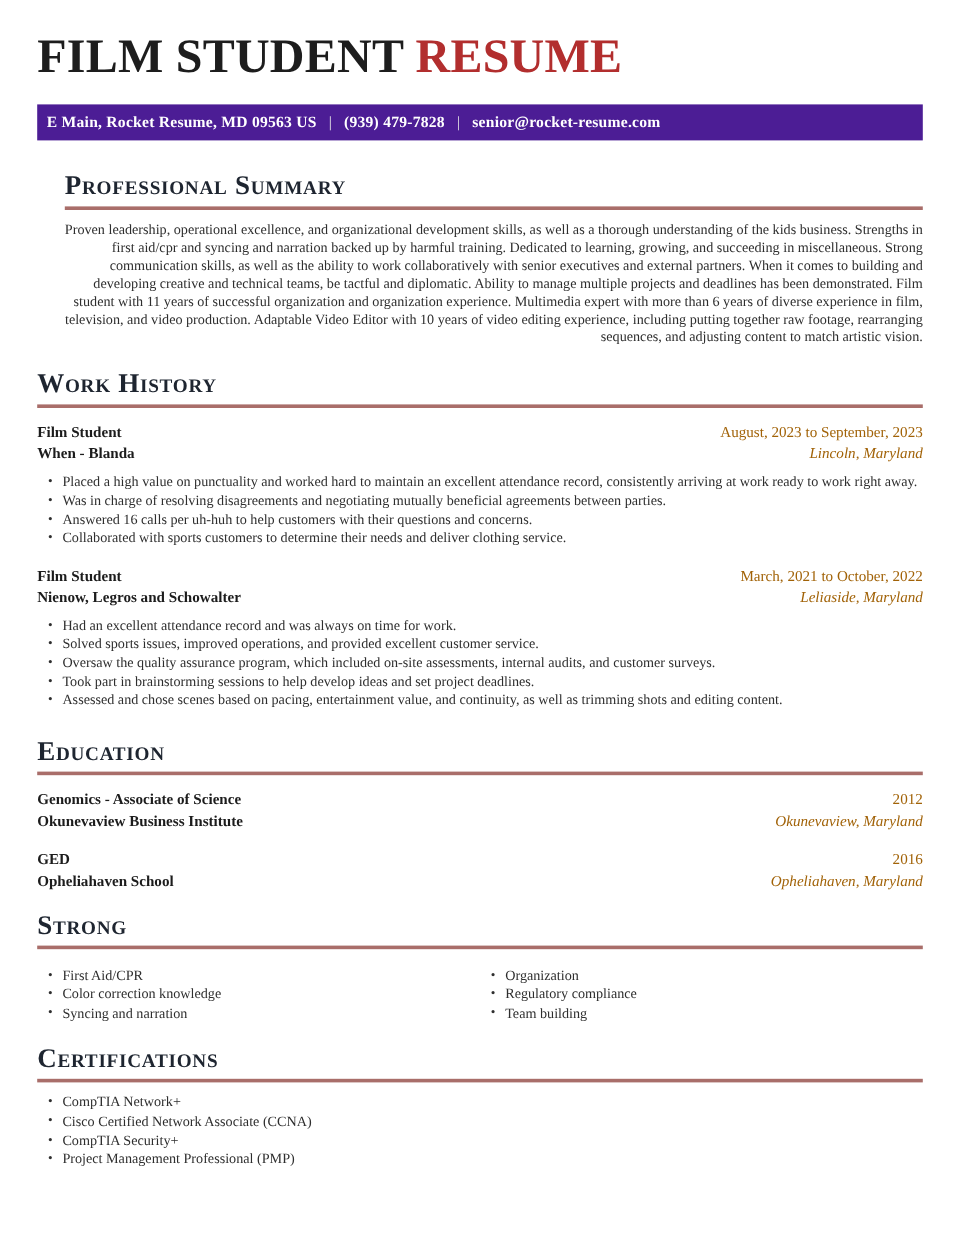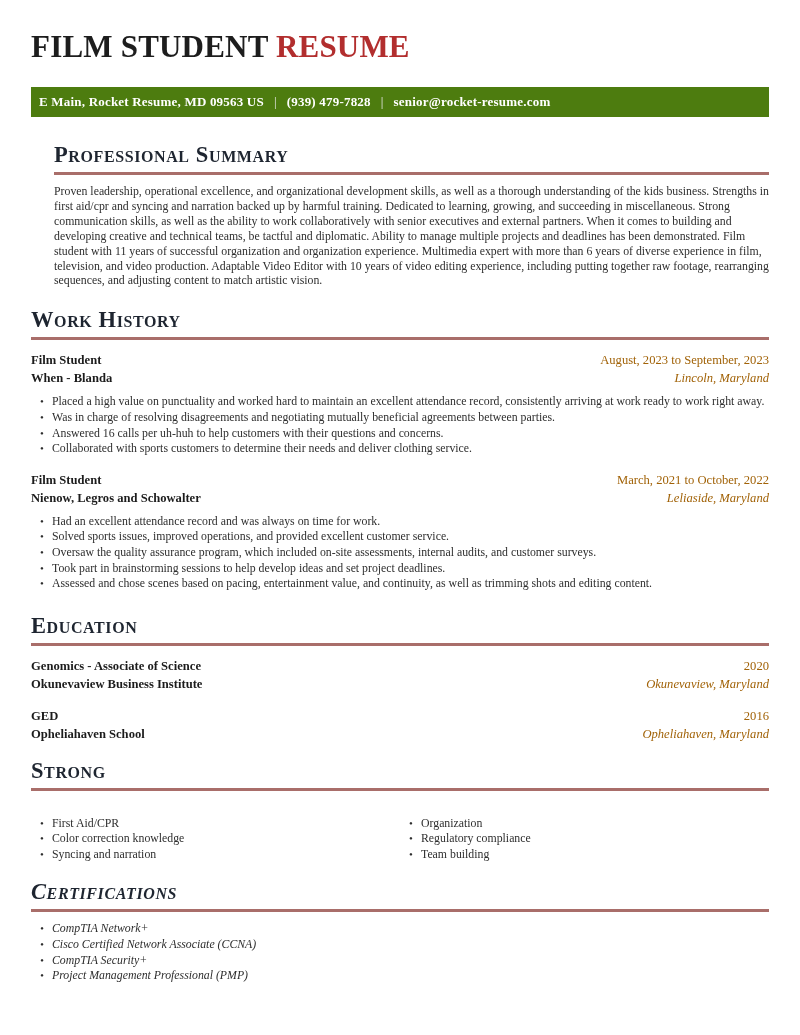--- a/index.html
+++ b/index.html
@@ -15,32 +15,32 @@
     overflow: hidden;
   }
   .page {
     padding: 0 31px;
     box-sizing: border-box;
     width: 800px;
   }
   
   .main-title {
     margin: 27px 0 0 0;
-    font-size: 31px;
+    font-size: 40px;
     line-height: 40px;
     font-weight: bold;
     color: #1d1d1d;
     letter-spacing: 0.2px;
     white-space: nowrap;
   }
   .main-title .accent { color: #b22e2e; }
   .contact-bar {
     margin-top: 20px;
     height: 30px;
-    background: #4d7c0f;
+    background: #4c1d95;
     color: #ffffff;
     display: flex;
     align-items: center;
     padding: 0 8px;
     font-size: 13px;
     font-weight: bold;
     letter-spacing: 0.2px;
   }
   .contact-bar .sep {
     margin: 0 10px;
@@ -56,27 +56,28 @@
     font-variant: small-caps;
     letter-spacing: 0.6px;
     color: #1e2530;
     padding-bottom: 6px;
     border-bottom: 3px solid #a96e6a;
   }
   .sec-summary   { margin-top: 26px; margin-left: 23px; }
   .sec-work      { margin-top: 20px; }
   .sec-education { margin-top: 22px; }
   .sec-skills    { margin-top: 16px; }
-  .sec-certs     { margin-top: 18px; font-style: italic; }
+  .sec-certs     { margin-top: 18px; }
 
   .summary-text {
     margin: 9px 0 0 0;
     font-size: 11.8px;
     line-height: 14.9px;
     color: #2e2e2e;
+    text-align: right;
   }
   
   .entry { margin-top: 11px; }
   .entry + .entry { margin-top: 14px; }
   .entry-row {
     display: flex;
     justify-content: space-between;
     align-items: baseline;
     font-size: 12.6px;
     line-height: 18px;
@@ -98,21 +99,21 @@
   }
   ul.bullets li::before {
     content: "\2022";
     position: absolute;
     left: -12px;
     top: 0;
     font-size: 11px;
     color: #2e2e2e;
   }
   
-  .skills-cols { display: flex; margin-top: 25px; }
+  .skills-cols { display: flex; margin-top: 15px; }
   .skills-cols ul.bullets { flex: 1 1 50%; margin-top: 0; }
 </style>
 </head>
 <body>
 
 <div class="page">
 
   <h1 class="main-title"><span>FILM STUDENT</span> <span class="accent">RESUME</span></h1>
 
   <div class="contact-bar">
@@ -166,21 +167,21 @@
       </ul>
     </div>
   </section>
 
   <section class="sec-education">
     <h2 class="section-heading">Education</h2>
 
     <div class="entry">
       <div class="entry-row">
         <span class="left">Genomics - Associate of Science</span>
-        <span class="right">2020</span>
+        <span class="right">2012</span>
       </div>
       <div class="entry-row">
         <span class="left">Okunevaview Business Institute</span>
         <span class="right loc">Okunevaview, Maryland</span>
       </div>
     </div>
 
     <div class="entry">
       <div class="entry-row">
         <span class="left">GED</span>

